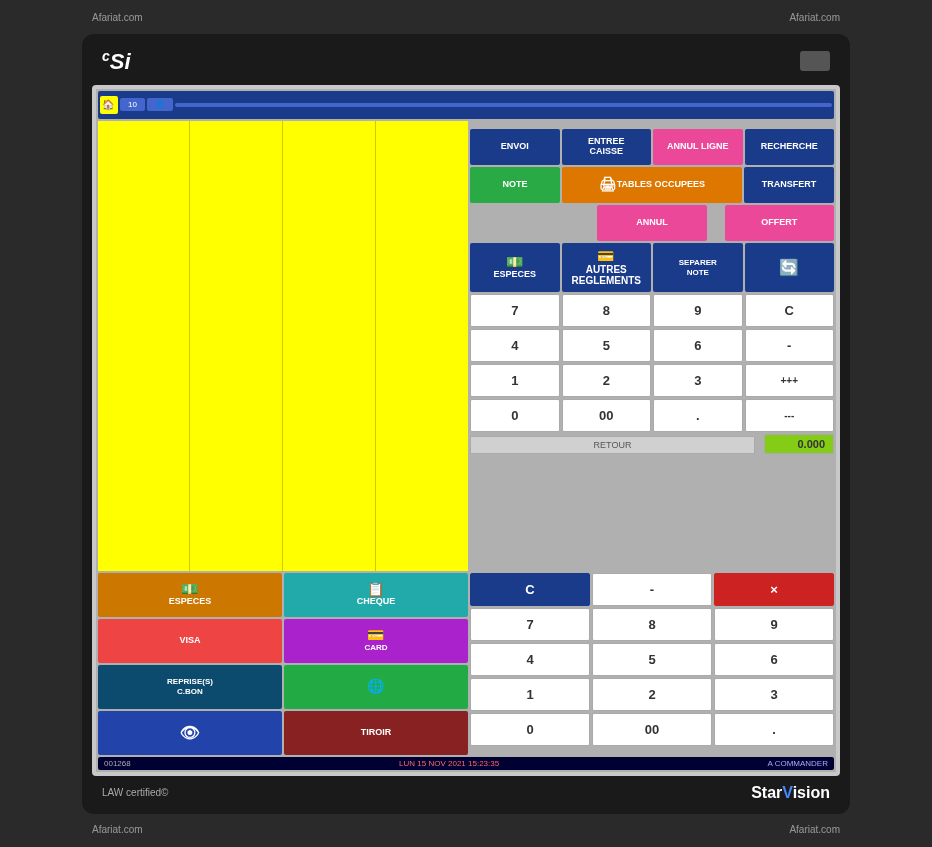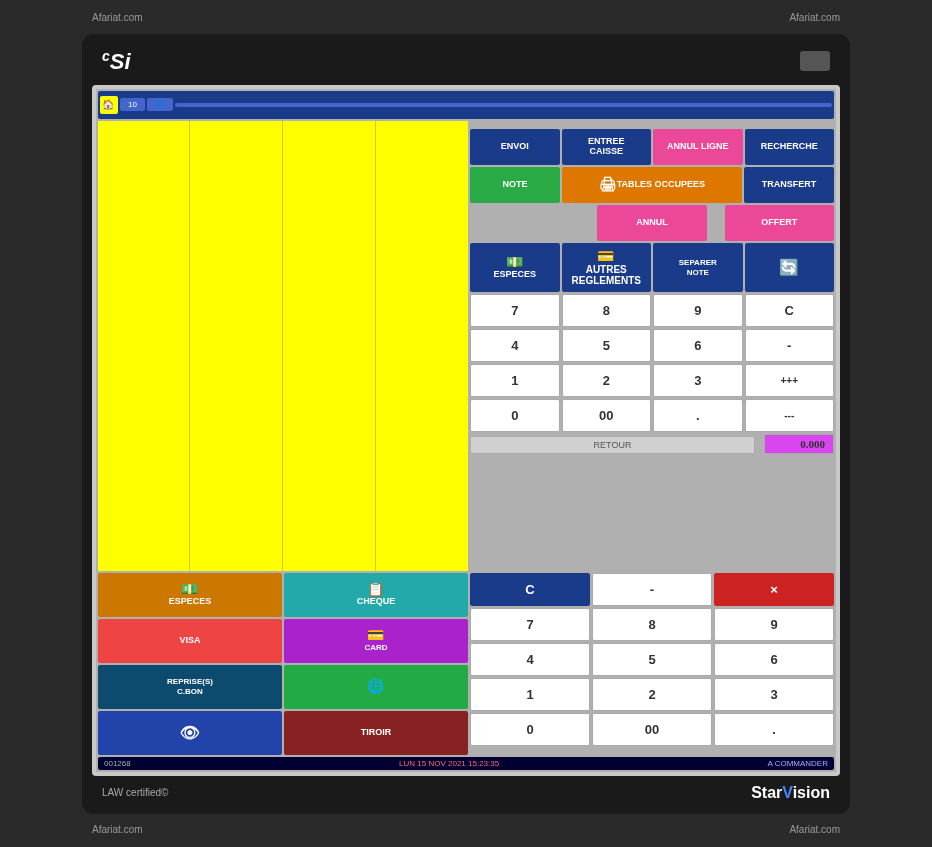--- a/index.html
+++ b/index.html
@@ -271,21 +271,21 @@
             </div>
             <div style="display:grid; grid-template-columns:repeat(4,1fr); gap:2px;">
               <button class="numpad-btn">0</button>
               <button class="numpad-btn">00</button>
               <button class="numpad-btn">.</button>
               <button class="numpad-btn" style="font-size:10px;">---</button>
             </div>
 
             <div style="display:flex; gap:9px; align-items:flex-end;">
               <div style="background:#d0d0d0; border:1px solid #aaa; color:#555; font-size:9px; padding:3px 10px; flex:1; text-align:center; display:flex; align-items:center; justify-content:center;">RETOUR</div>
-              <div style="background:#d946ef; border:1px solid #aaa; color:#333; font-size:11px; font-weight:bold; padding:3px 8px; min-width:70px; text-align:right; display:flex; align-items:center; justify-content:flex-end;font-family:Liberation Serif, serif;">0.000</div>
+              <div style="background:#84cc16; border:1px solid #aaa; color:#333; font-size:11px; font-weight:bold; padding:3px 8px; min-width:70px; text-align:right; display:flex; align-items:center; justify-content:flex-end;">0.000</div>
             </div>
 
           </div>
         </div>
 
         <div style="display:flex; gap:2px;">
 
           <div style="display:grid; grid-template-columns:1fr 1fr; gap:2px; width:370px;">
 
             <button class="btn" style="background:#cc7700; min-height:44px;">

